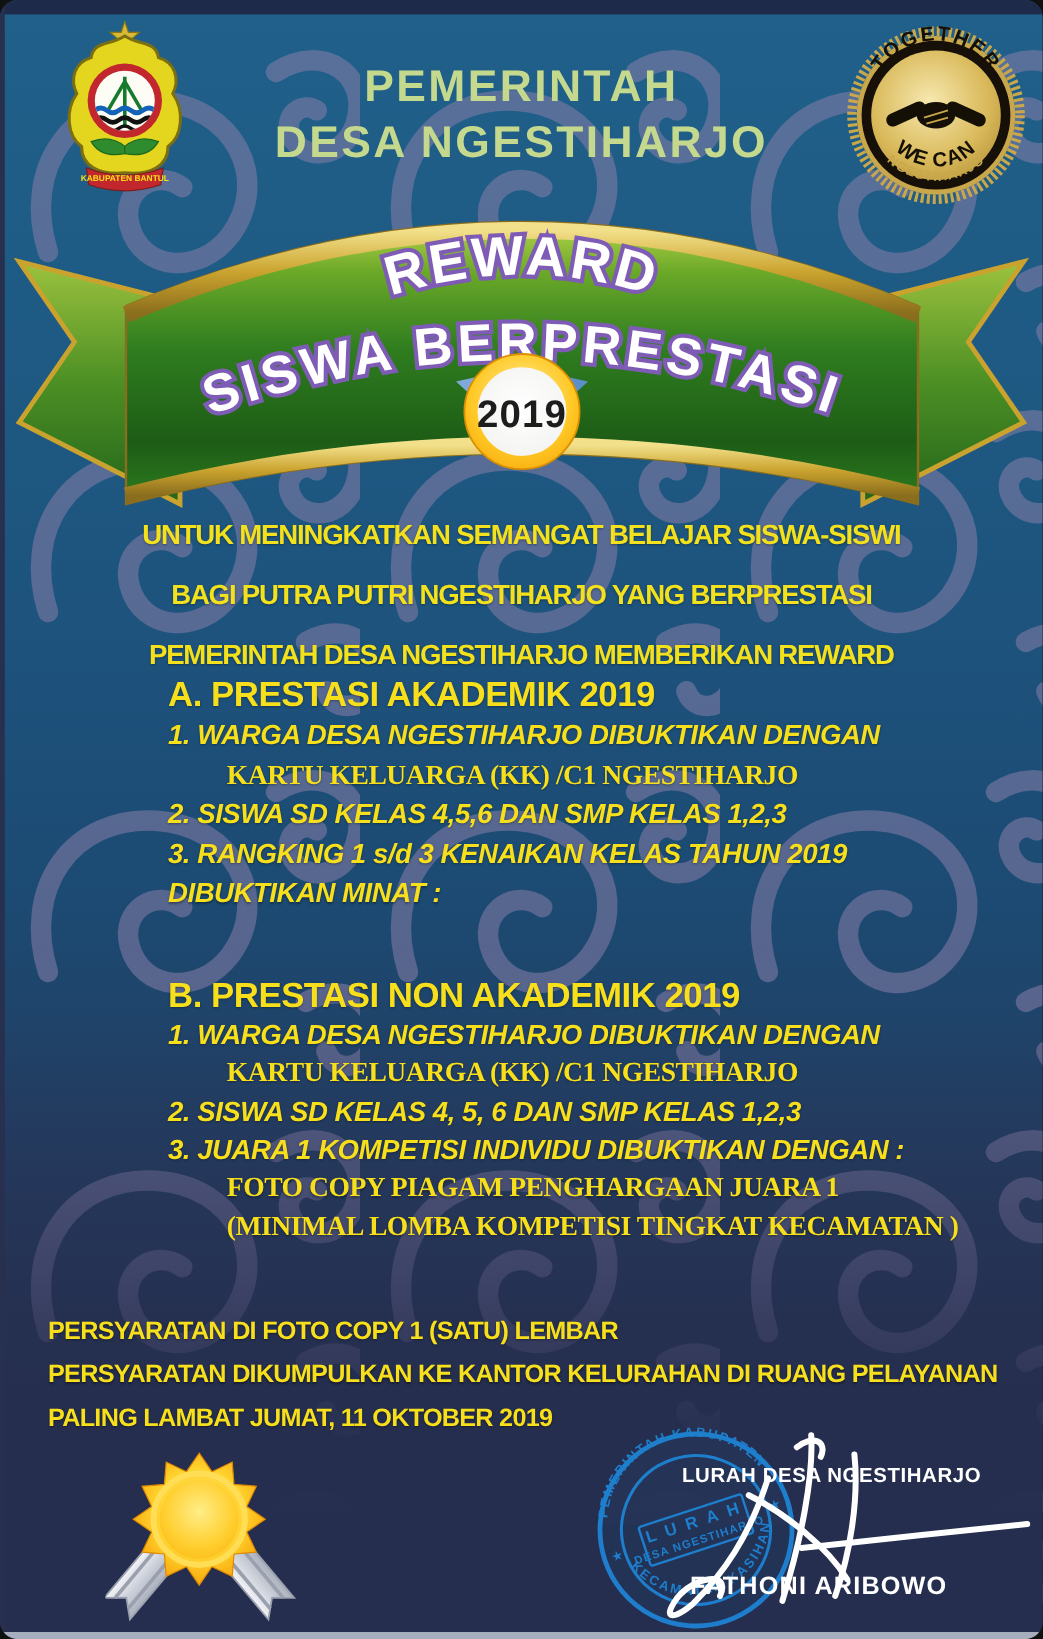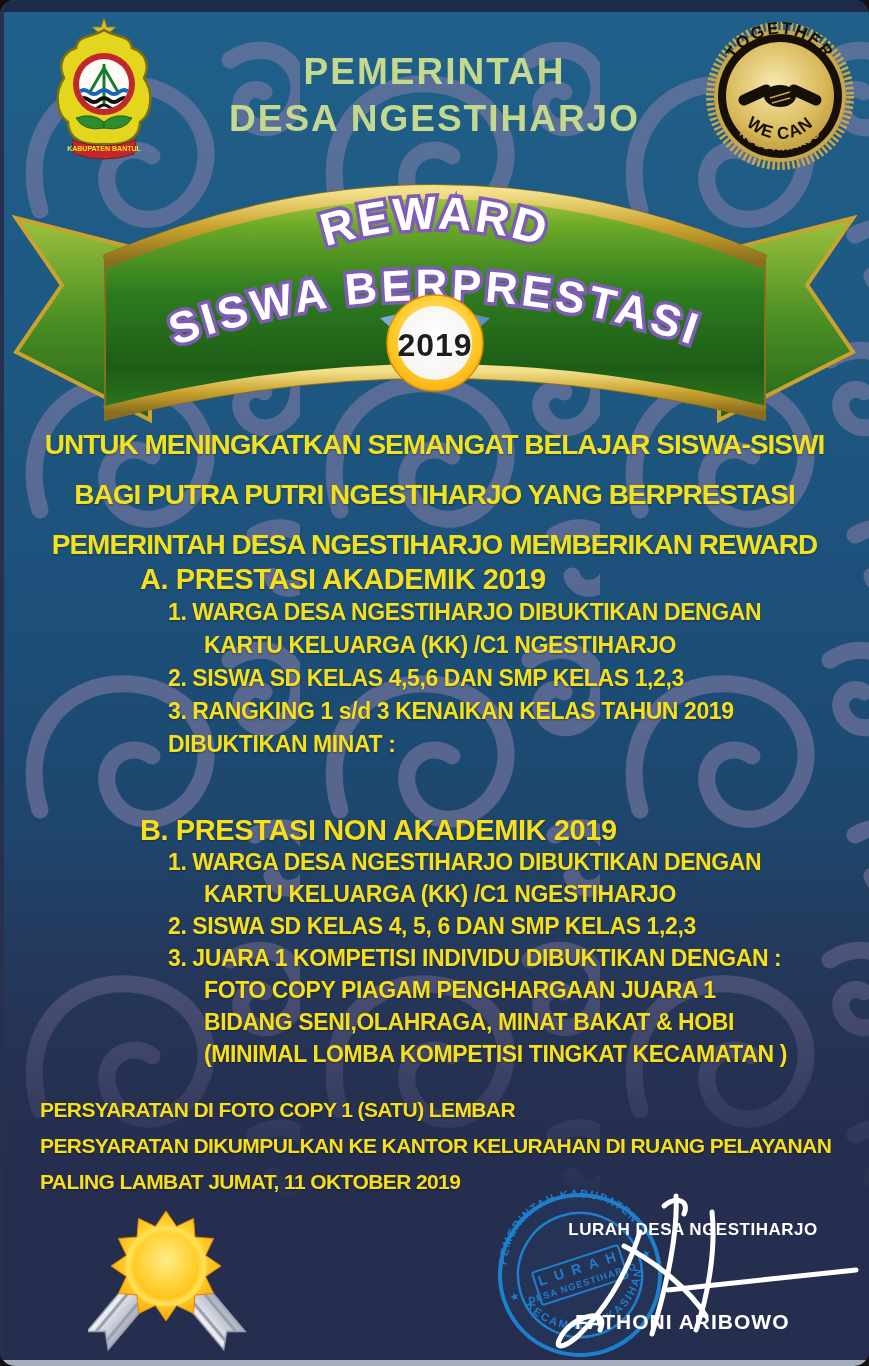--- a/index.html
+++ b/index.html
@@ -10,28 +10,28 @@
     border-radius:15px;
   }
   .abs{position:absolute;}
   svg text{font-family:"Liberation Sans",sans-serif;}
   .title{
     left:0;top:48px;width:100%;text-align:center;
     color:#C5D98E;font-size:37px;font-weight:bold;letter-spacing:2px;line-height:47px;
   }
   .intro{
     left:0;top:420px;width:100%;text-align:center;
-    color:#F2E11C;font-size:28px;font-weight:bold;letter-spacing:-1px;line-height:50px;
+    color:#F2E11C;font-size:23px;font-weight:bold;letter-spacing:-1px;line-height:50px;
     text-shadow:0 1px 2px rgba(0,0,0,.35);
   }
   .section{color:#F7DF1C;font-weight:bold;font-size:23px;letter-spacing:-0.4px;line-height:33px;
     text-shadow:0 1px 2px rgba(0,0,0,.35);}
   .section .heading{font-size:29px;}
-  .ind1{margin-left:28px;}
-  .ind2{margin-left:64px;}
+  .ind1{font-style:italic;}
+  .ind2{margin-left:49px;font-family:Liberation Serif, serif;}
   #sectionA{left:140px;top:563px;}
   #sectionB{left:140px;top:814px;line-height:32px;}
   .footer{
     left:40px;top:1092px;color:#F7DF1C;font-weight:bold;font-size:21px;
     letter-spacing:-0.6px;line-height:36px;text-shadow:0 1px 2px rgba(0,0,0,.4);
   }
   .sig-title{left:548px;top:1220px;width:290px;color:#fff;font-weight:bold;font-size:17px;letter-spacing:0.5px;text-align:center;}
   .sig-name{left:575px;top:1310px;width:230px;color:#fff;font-weight:bold;font-size:21px;letter-spacing:1px;text-align:left;}
   .strip-top{left:0;top:0;width:869px;height:12px;background:#1e2a4a;}
   .strip-left{left:0;top:0;width:4px;height:1366px;background:#27304f;}
@@ -211,21 +211,20 @@
     <div class="ind1">DIBUKTIKAN MINAT :</div>
   </div>
 
   <div id="sectionB" class="abs section">
     <div class="heading">B. PRESTASI NON AKADEMIK 2019</div>
     <div class="ind1">1. WARGA DESA NGESTIHARJO DIBUKTIKAN DENGAN</div>
     <div class="ind2">KARTU KELUARGA (KK) /C1 NGESTIHARJO</div>
     <div class="ind1">2. SISWA SD KELAS 4, 5, 6 DAN SMP KELAS 1,2,3</div>
     <div class="ind1">3. JUARA 1 KOMPETISI INDIVIDU DIBUKTIKAN DENGAN :</div>
     <div class="ind2">FOTO COPY PIAGAM PENGHARGAAN JUARA 1</div>
-    <div class="ind2">BIDANG SENI,OLAHRAGA, MINAT BAKAT &amp; HOBI</div>
     <div class="ind2">(MINIMAL LOMBA KOMPETISI TINGKAT KECAMATAN )</div>
   </div>
 
   <div class="abs footer">
     <div>PERSYARATAN DI FOTO COPY 1 (SATU) LEMBAR</div>
     <div>PERSYARATAN DIKUMPULKAN KE KANTOR KELURAHAN DI RUANG PELAYANAN</div>
     <div>PALING LAMBAT JUMAT, 11 OKTOBER 2019</div>
   </div>
 
   <svg class="abs" width="160" height="160" viewBox="0 0 160 160" style="left:88px;top:1202px;">

